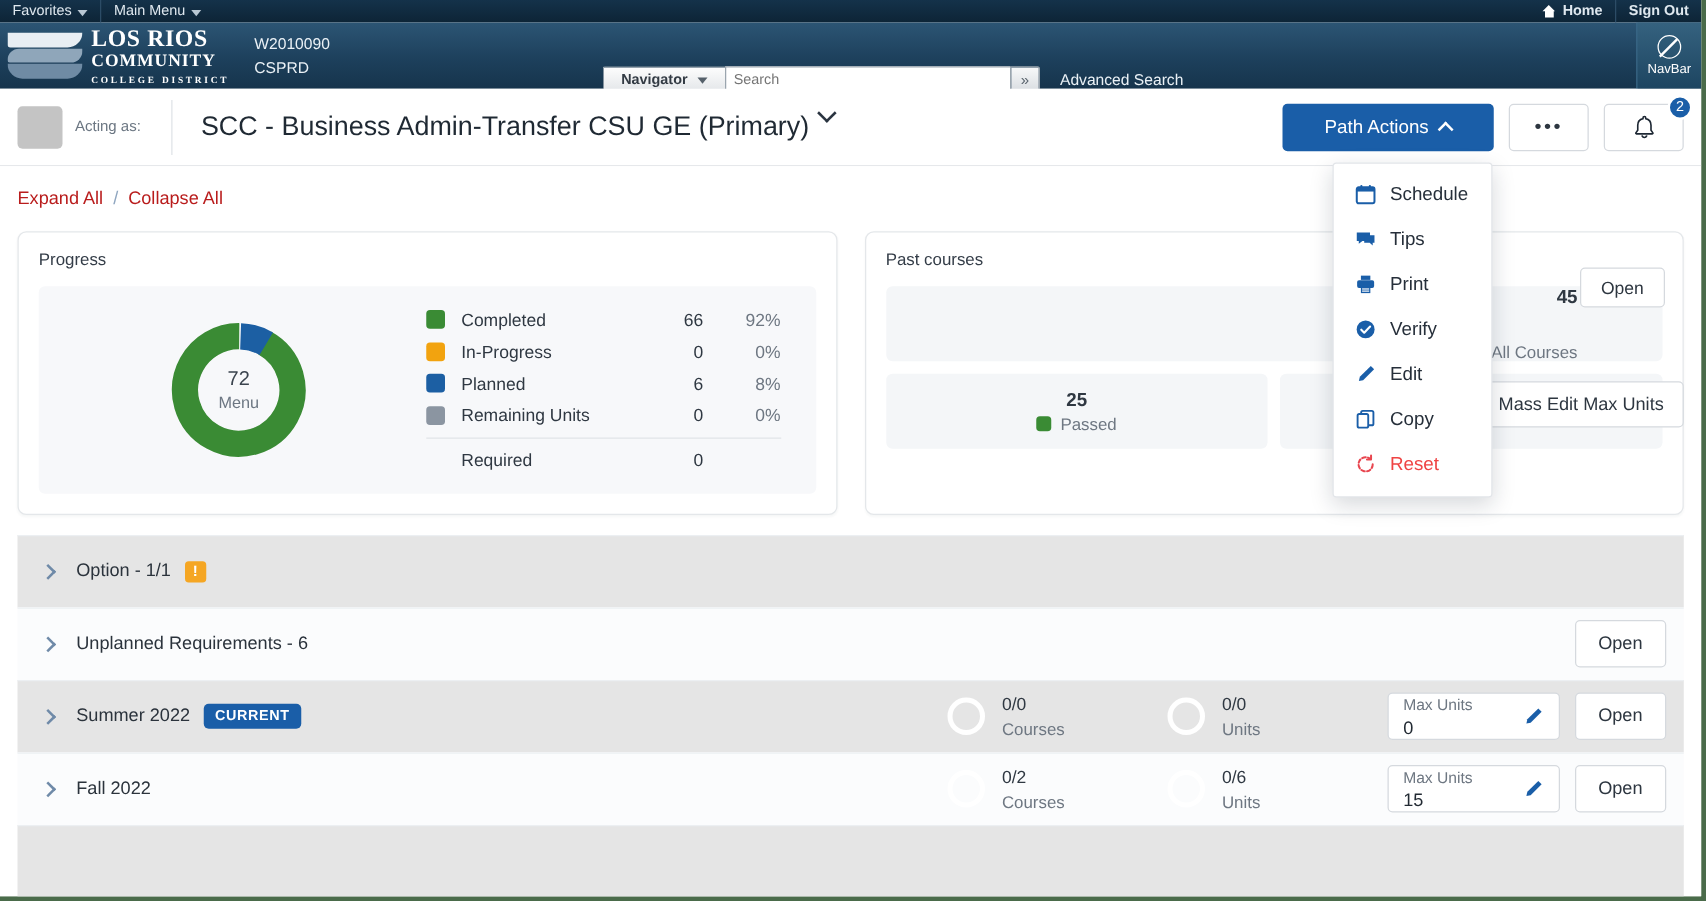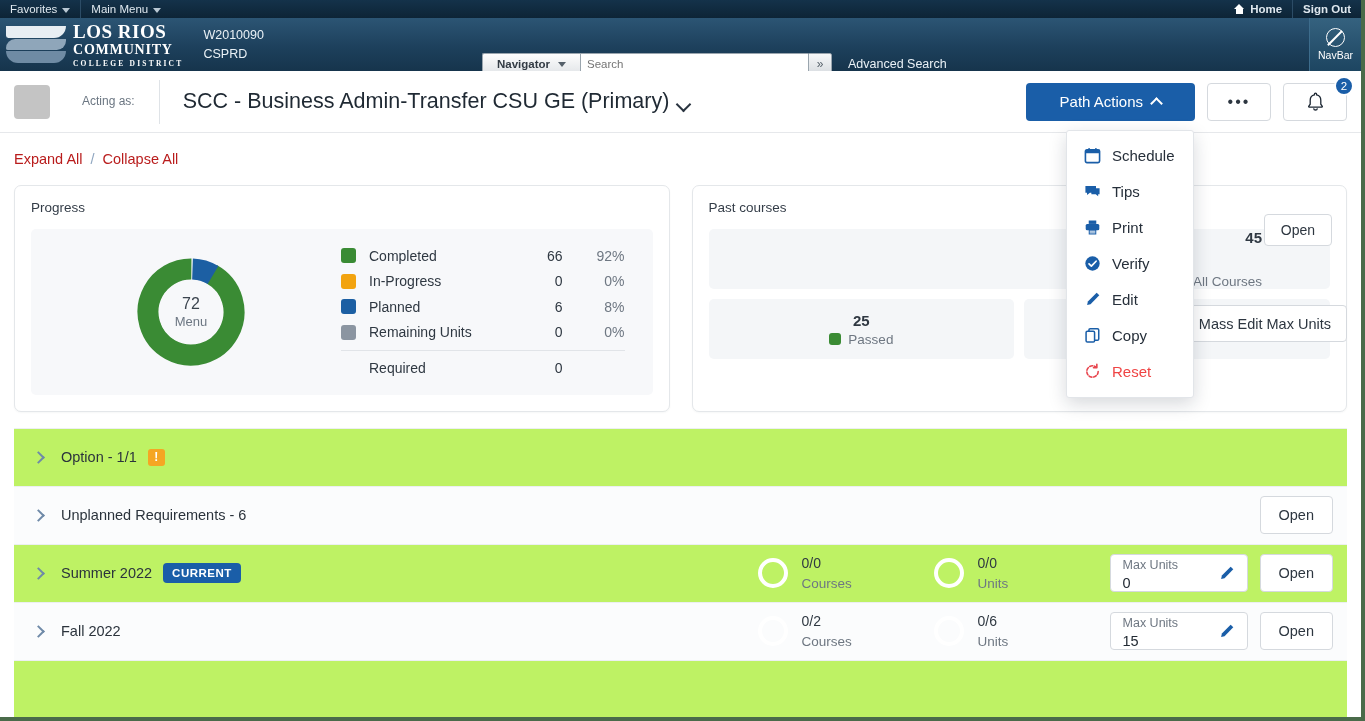--- a/index.html
+++ b/index.html
@@ -132,26 +132,26 @@
     border-bottom:1px solid #e6e8eb;
     position:relative;
   }
   .acting {
     display:flex; align-items:center; padding-left:14px; gap:10px;
     height:62px;
   }
   .avatar {
     width:36px; height:34px; background:#c4c4c4; border-radius:4px;
   }
-  .acting-txt { font-size:12px; color:#6b7682; line-height:1.4;margin-left:22px; }
+  .acting-txt { font-size:12px; color:#6b7682; line-height:1.4; }
   .acting-txt .cursor { color:#e08a2e; }
   .vdivider { width:1px; height:44px; background:#dfe3e7; margin-left:14px; }
   .app-title {
     font-size:21.5px; color:#1f2933; margin-left:23px;
-    display:flex; align-items:flex-end; gap:9px; font-weight:normal;
+    display:flex; align-items:flex-start; gap:9px; font-weight:normal;
   }
   .chev-dn-thin {
     display:inline-block; width:11px; height:11px;
     border-right:2px solid #2a3440; border-bottom:2px solid #2a3440;
     transform: rotate(45deg); position:relative; top:-4px;
   }
 
   .app-actions {
     margin-left:auto; display:flex; align-items:center; gap:12px;
     padding-right:14px; position:relative;
@@ -271,21 +271,21 @@
   .tile .num { font-size:15px; color:#2f3842; font-weight:bold; }
   .tile .sub { font-size:13.5px; color:#6e7782; display:flex; align-items:center; gap:7px; margin-top:3px;}
   .tile .dot { width:12px; height:12px; border-radius:3px; }
   .tile-row { display:flex; gap:10px; margin-top:10px; }
   .tile-row .tile { flex:1; }
   .tile.allcourses { align-items:flex-end; padding-right:68px;justify-content:space-between; }
 
   
   .rows { margin-top:16px; }
   .row {
-    height:58px; background:#bef264; border-top:1px solid #eceff2;
+    height:58px; background:#e5e5e5; border-top:1px solid #eceff2;
     display:flex; align-items:center; padding:0 14px 0 20px;
     position:relative;
   }
   .row.alt { background:#fbfcfd; }
   .chev-r {
     width:9px; height:9px; border-right:2px solid #6f8aa8; border-top:2px solid #6f8aa8;
     transform:rotate(45deg); margin-right:18px; flex:0 0 9px; cursor:pointer;
   }
   .row-title { font-size:14.5px; color:#2b333c; display:flex; align-items:center; gap:11px;}
   .warn-badge {

